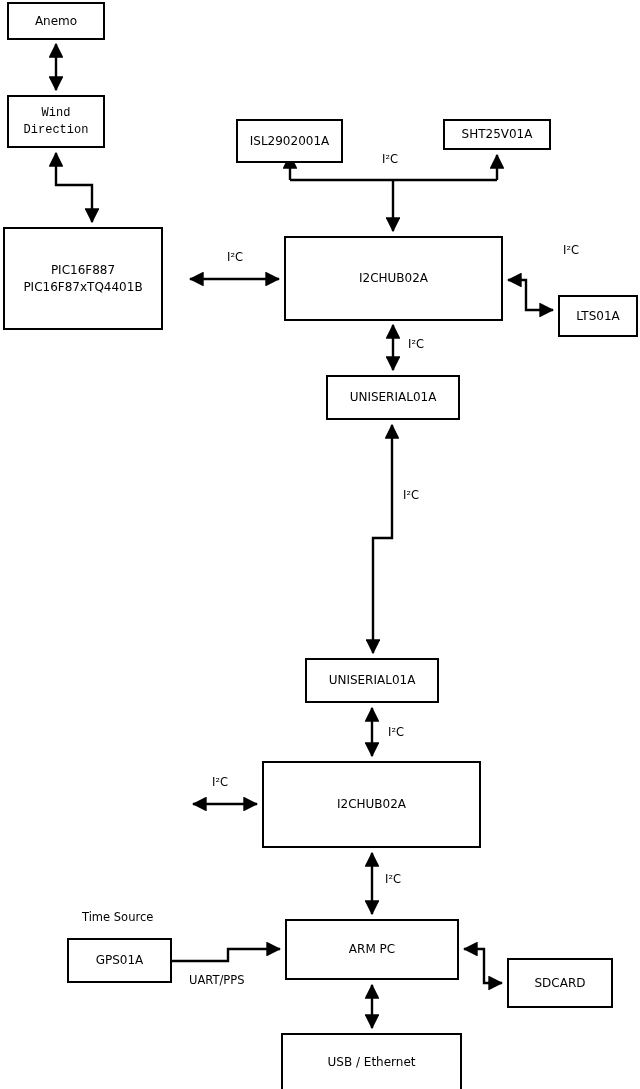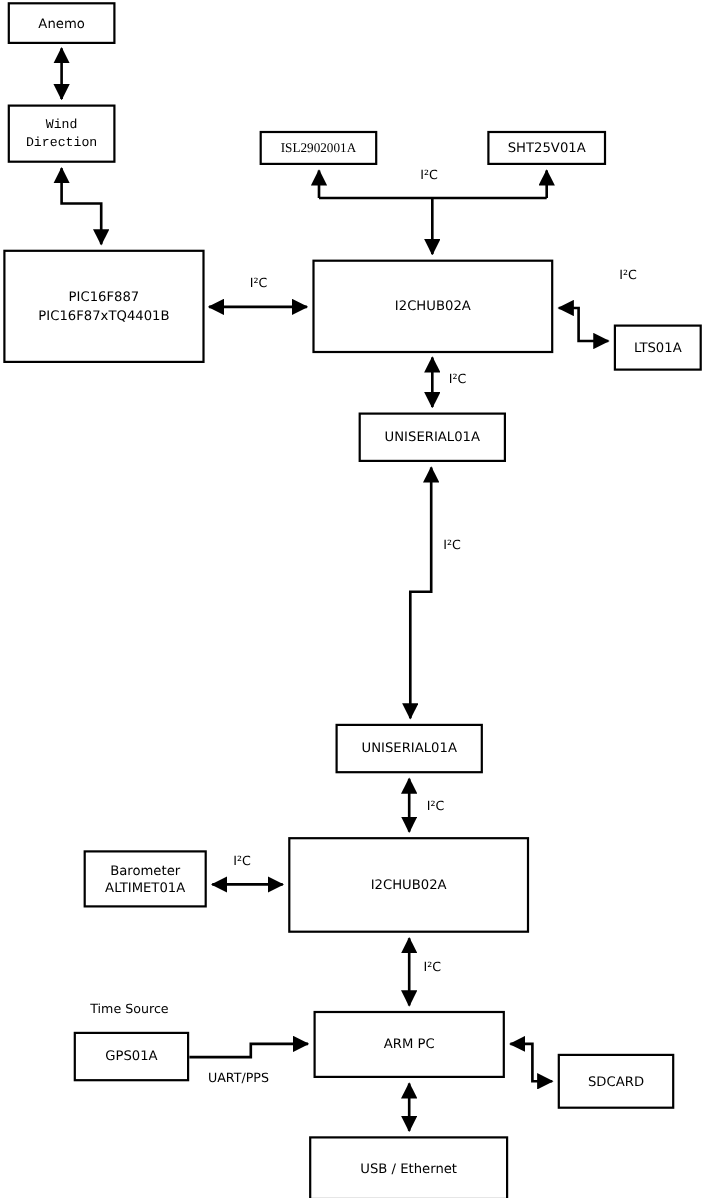--- a/index.html
+++ b/index.html
@@ -130,26 +130,26 @@
 
   <div class="node" style="left:7px; top:2px; width:98px; height:38px;">
     <span class="node-label">Anemo</span>
   </div>
 
   <div class="node" style="left:7px; top:95px; width:98px; height:53px;font-family:Liberation Mono, monospace;">
     <span class="node-label">Wind
 Direction</span>
   </div>
 
-  <div class="node" style="left:3px; top:227px; width:183px; height:103px;">
+  <div class="node" style="left:3px; top:227px; width:160px; height:103px;">
     <span class="node-label">PIC16F887
 PIC16F87xTQ4401B</span>
   </div>
 
-  <div class="node" style="left:236px; top:119px; width:107px; height:31px;font-family:Liberation Serif, serif;">
+  <div class="node" style="left:236px; top:119px; width:107px; height:44px;">
     <span class="node-label">ISL2902001A</span>
   </div>
 
   <div class="node" style="left:443px; top:119px; width:108px; height:31px;">
     <span class="node-label">SHT25V01A</span>
   </div>
 
   <div class="node" style="left:284px; top:236px; width:219px; height:85px;">
     <span class="node-label">I2CHUB02A</span>
   </div>
@@ -163,24 +163,20 @@
   </div>
 
   <div class="node" style="left:305px; top:658px; width:134px; height:45px;">
     <span class="node-label">UNISERIAL01A</span>
   </div>
 
   <div class="node" style="left:262px; top:761px; width:219px; height:87px;">
     <span class="node-label">I2CHUB02A</span>
   </div>
 
-  <div class="node" style="left:76px; top:773px; width:112px; height:52px;">
-    <span class="node-label">Barometer
-ALTIMET01A</span>
-  </div>
 
   <div class="node" style="left:67px; top:938px; width:105px; height:45px;">
     <span class="node-label">GPS01A</span>
   </div>
 
   <div class="node" style="left:507px; top:958px; width:106px; height:50px;">
     <span class="node-label">SDCARD</span>
   </div>
 
   <div class="node" style="left:285px; top:919px; width:174px; height:61px;">

